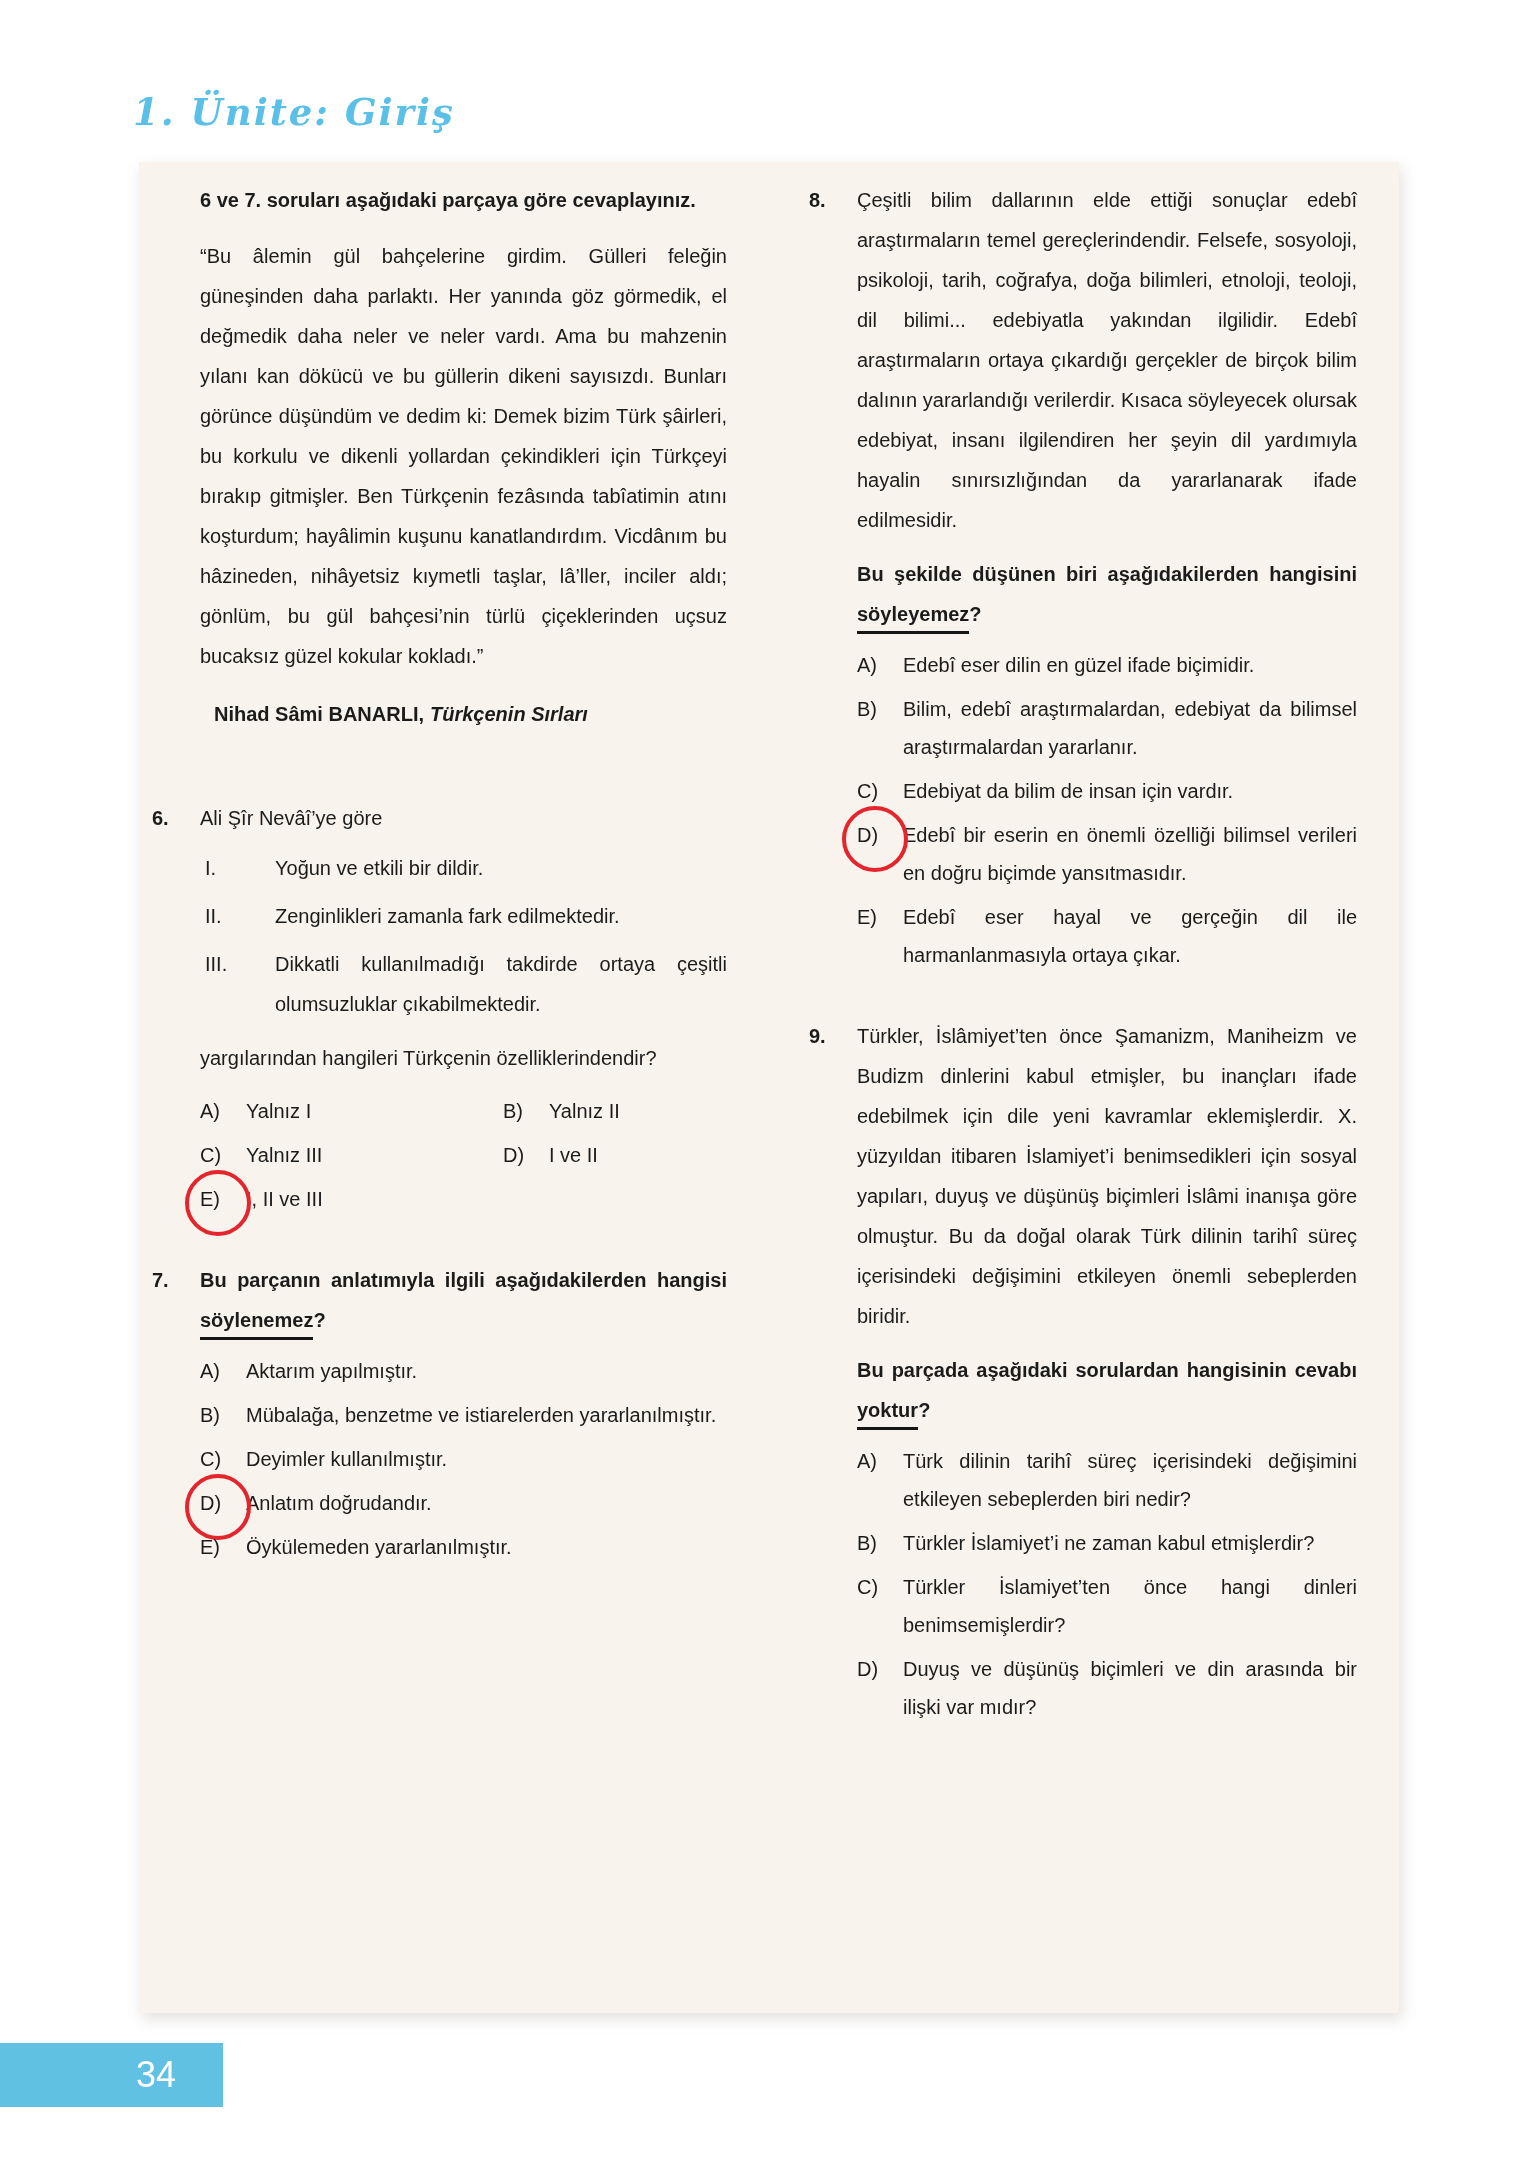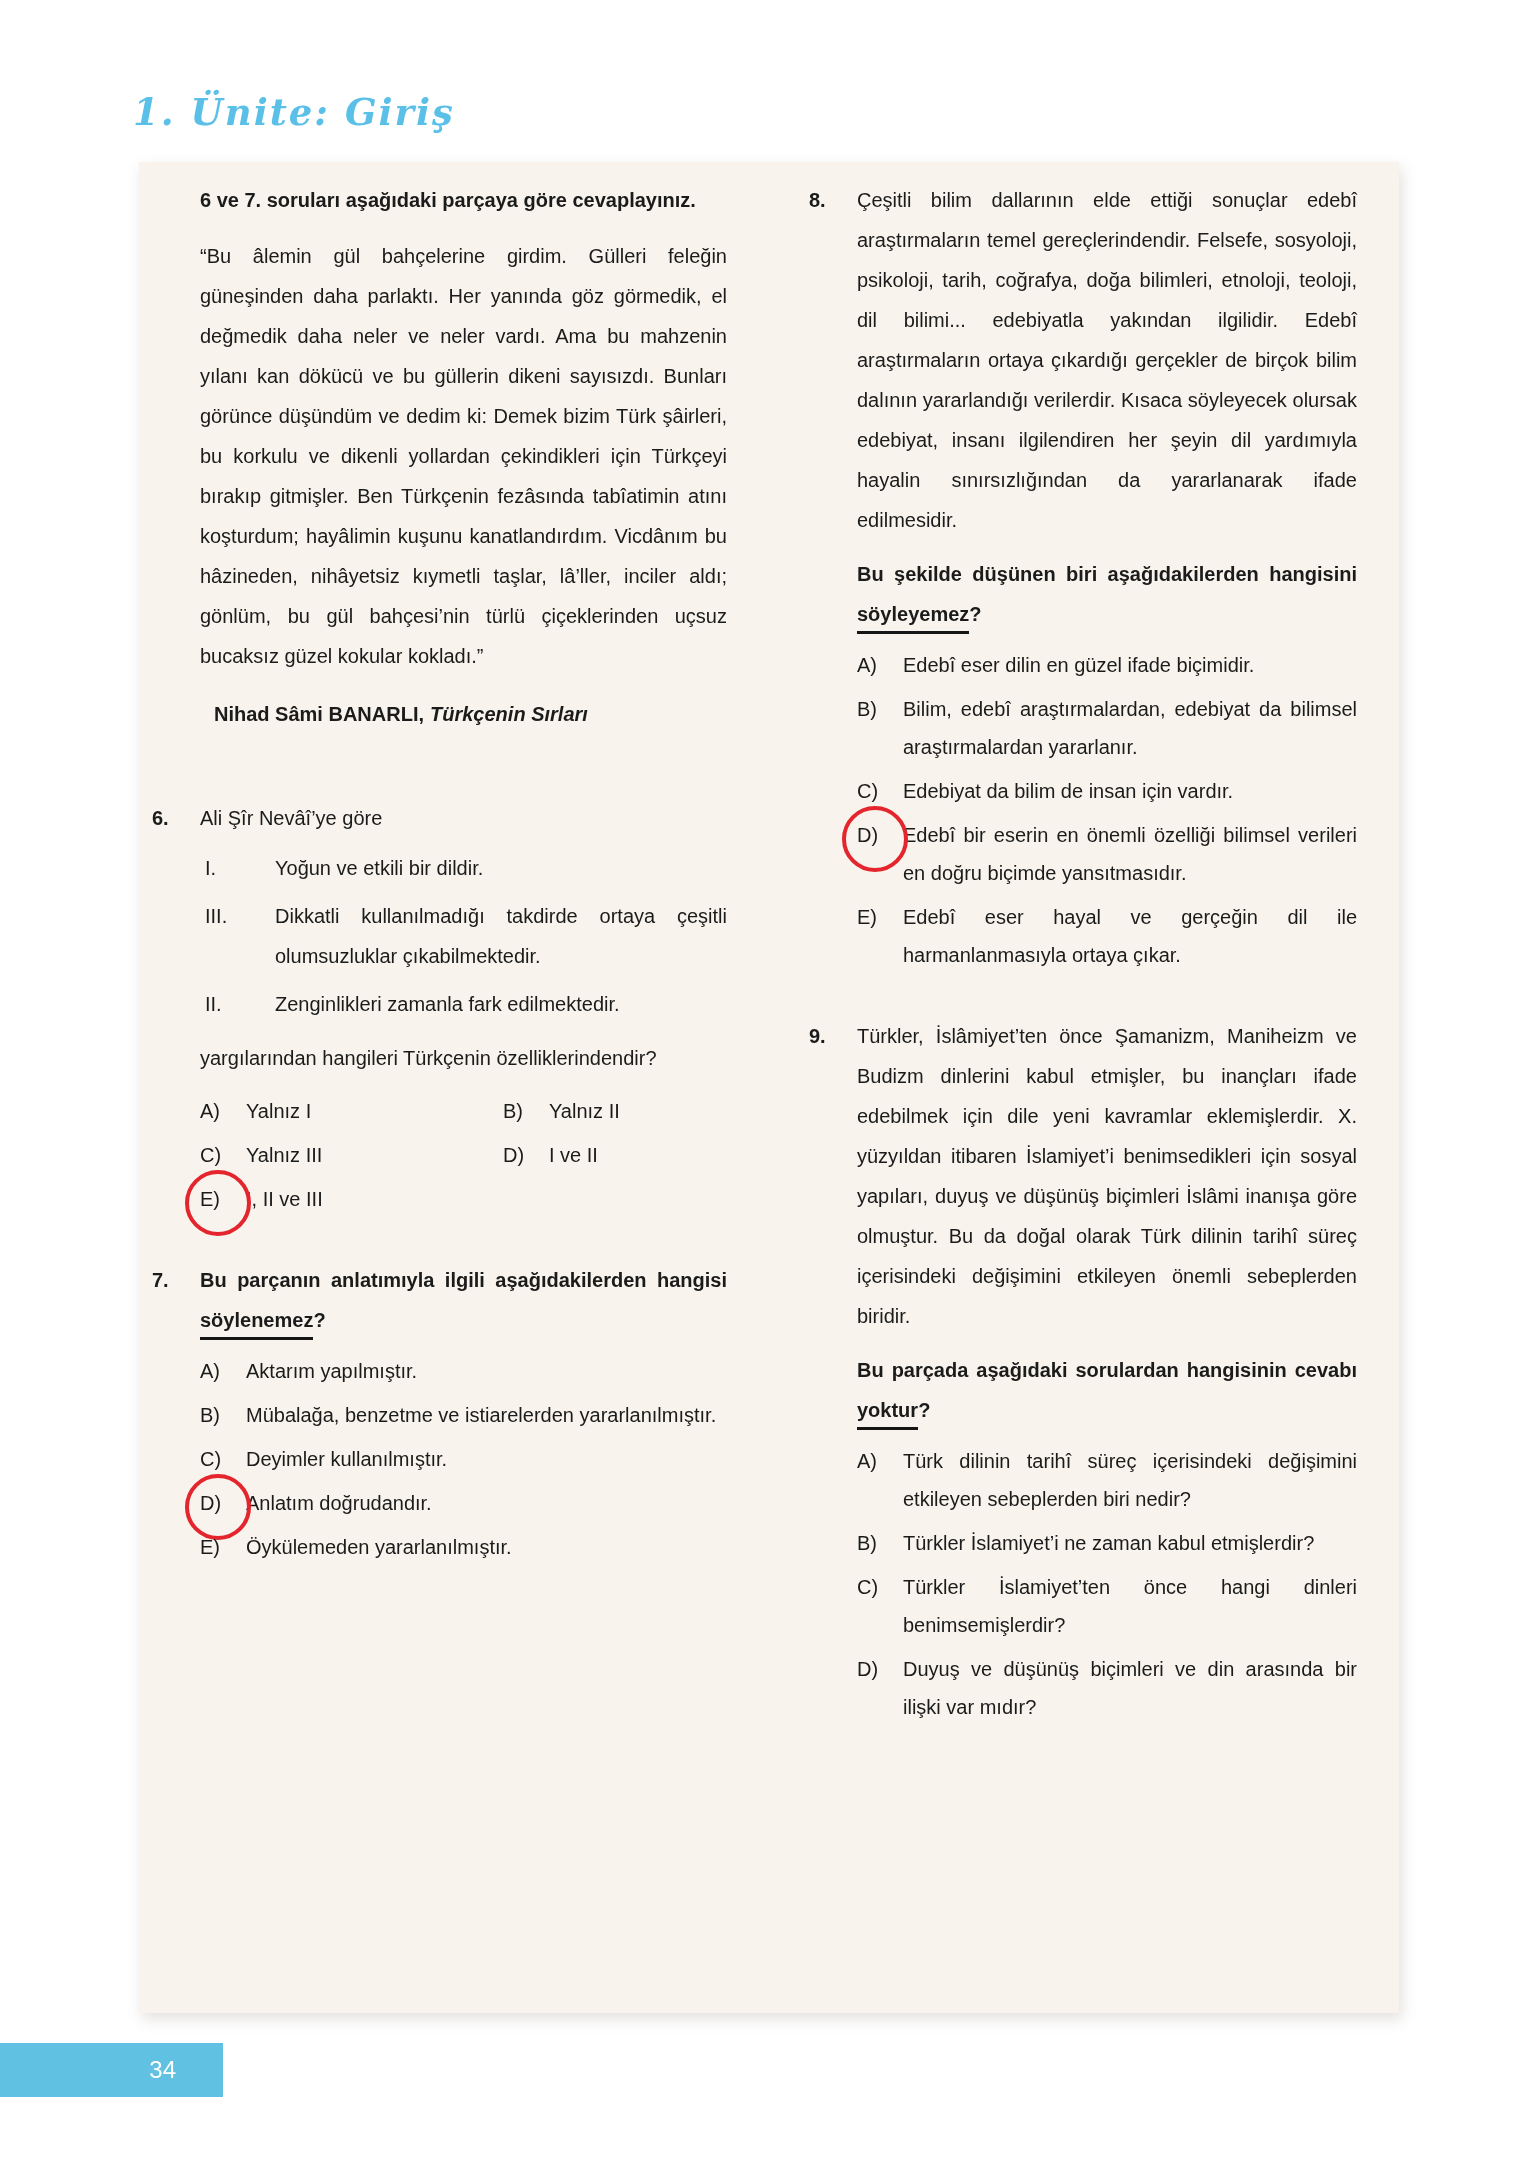--- a/index.html
+++ b/index.html
@@ -58,24 +58,24 @@
   .opt-grid .opt { margin-bottom:0; }
 
   .letter.circled::after {
     content:""; position:absolute; left:-15px; top:-10px;
     width:58px; height:58px;
     border:4px solid #e4252d; border-radius:50%;
     pointer-events:none;
   }
 
   .footer-pagebox {
-    position:absolute; left:0; top:2043px; width:223px; height:54px;
+    position:absolute; left:0; top:2043px; width:223px; height:64px;
     background:#60c1e3; color:#ffffff;
     display:flex; align-items:center; justify-content:flex-end;
-    padding-right:47px; font-size:24px;
+    padding-right:47px; font-size:36px;
   }
 </style>
 </head>
 <body>
 
 <div class="unit-header">1. Ünite: Giriş</div>
 
 <div class="panel">
 
   <div class="col col-left">
@@ -91,26 +91,26 @@
 
     <div class="qblock q6">
       <span class="qnum">6.</span>
       <p class="stem-plain">Ali Şîr Nevâî’ye göre</p>
 
       <div class="roman-item">
         <span class="roman">I.</span>
         <span class="roman-text">Yoğun ve etkili bir dildir.</span>
       </div>
       <div class="roman-item">
+        <span class="roman">II.</span>
+        <span class="roman-text">Zenginlikleri zamanla fark edilmektedir.</span>
+      </div>
+      <div class="roman-item">
         <span class="roman">III.</span>
         <span class="roman-text">Dikkatli kullanılmadığı takdirde ortaya çeşitli olumsuzluklar çıkabilmektedir.</span>
-      </div>
-      <div class="roman-item">
-        <span class="roman">II.</span>
-        <span class="roman-text">Zenginlikleri zamanla fark edilmektedir.</span>
       </div>
 
       <p class="closing">yargılarından hangileri Türkçenin özelliklerindendir?</p>
 
       <div class="opt-grid">
         <div class="opt">
           <span class="letter">A)</span>
           <span class="opt-text">Yalnız I</span>
         </div>
         <div class="opt">

